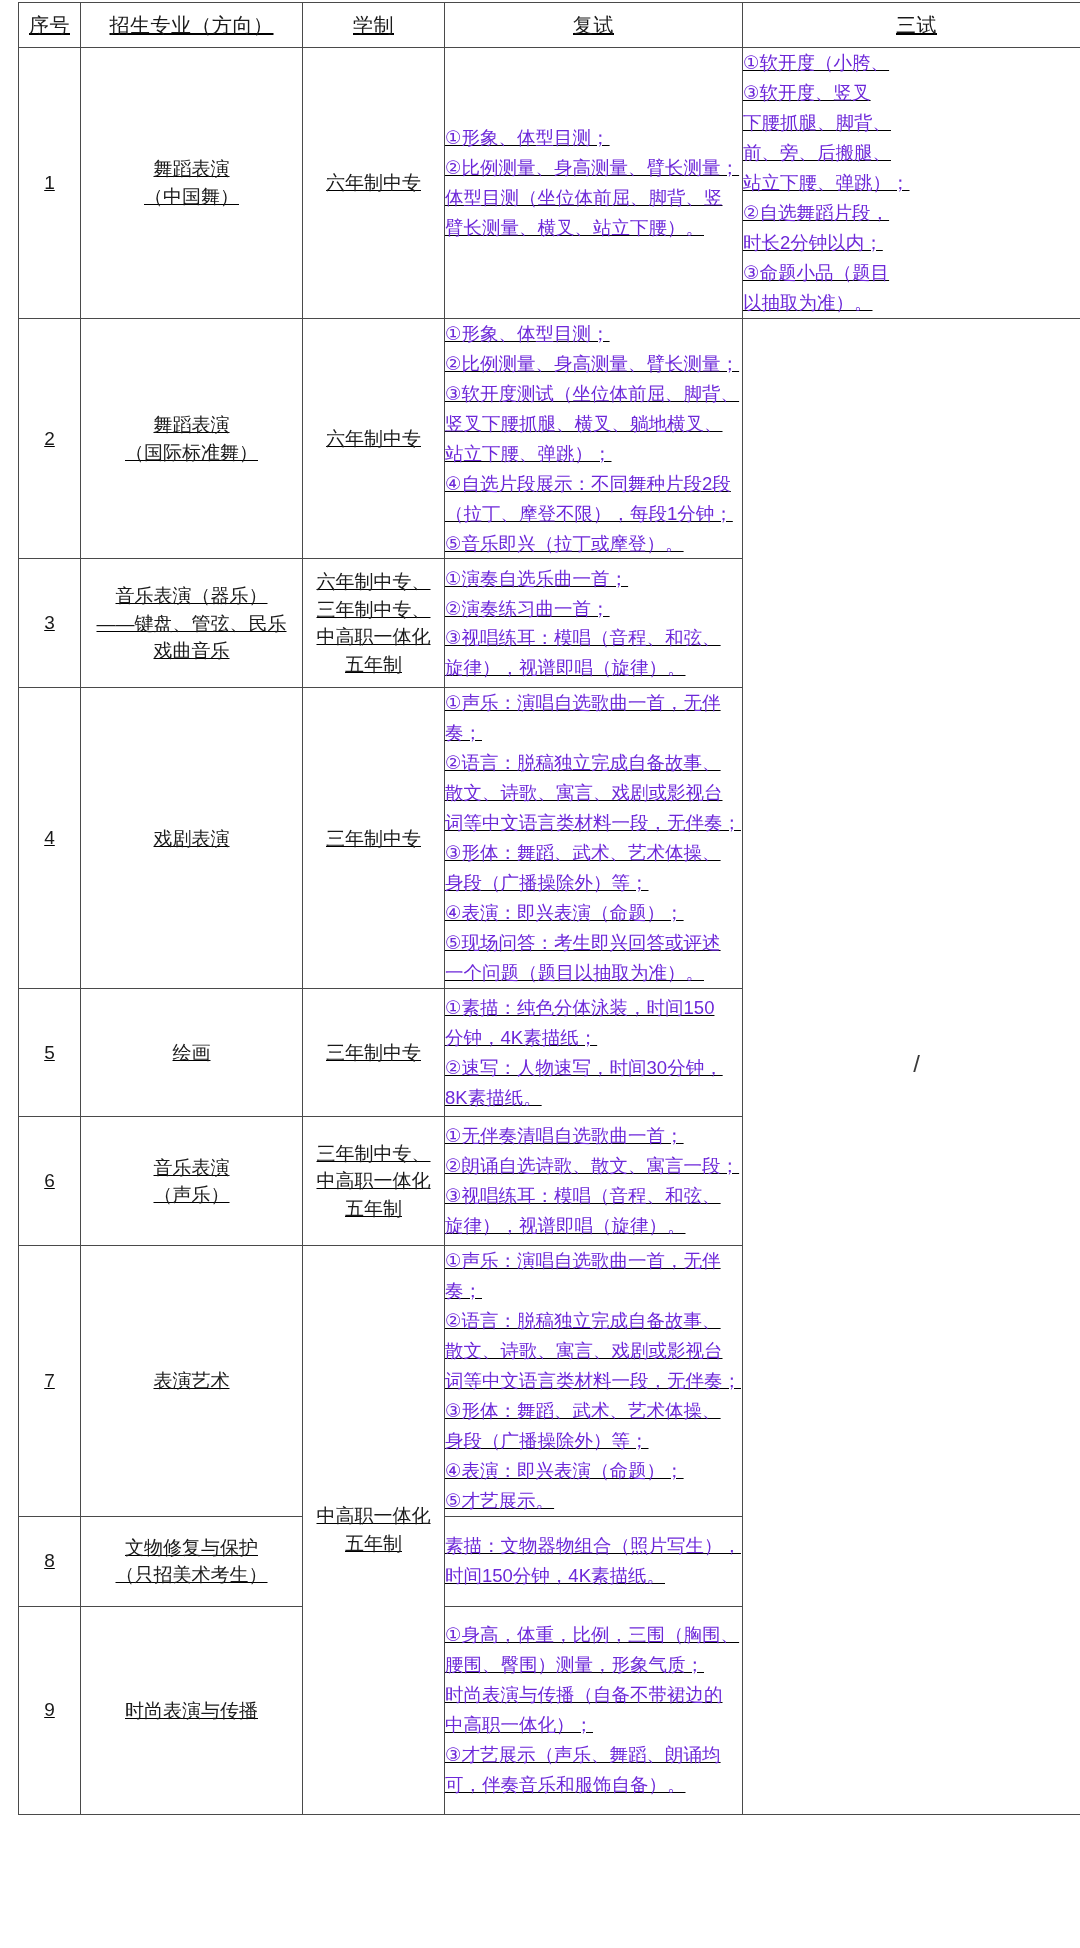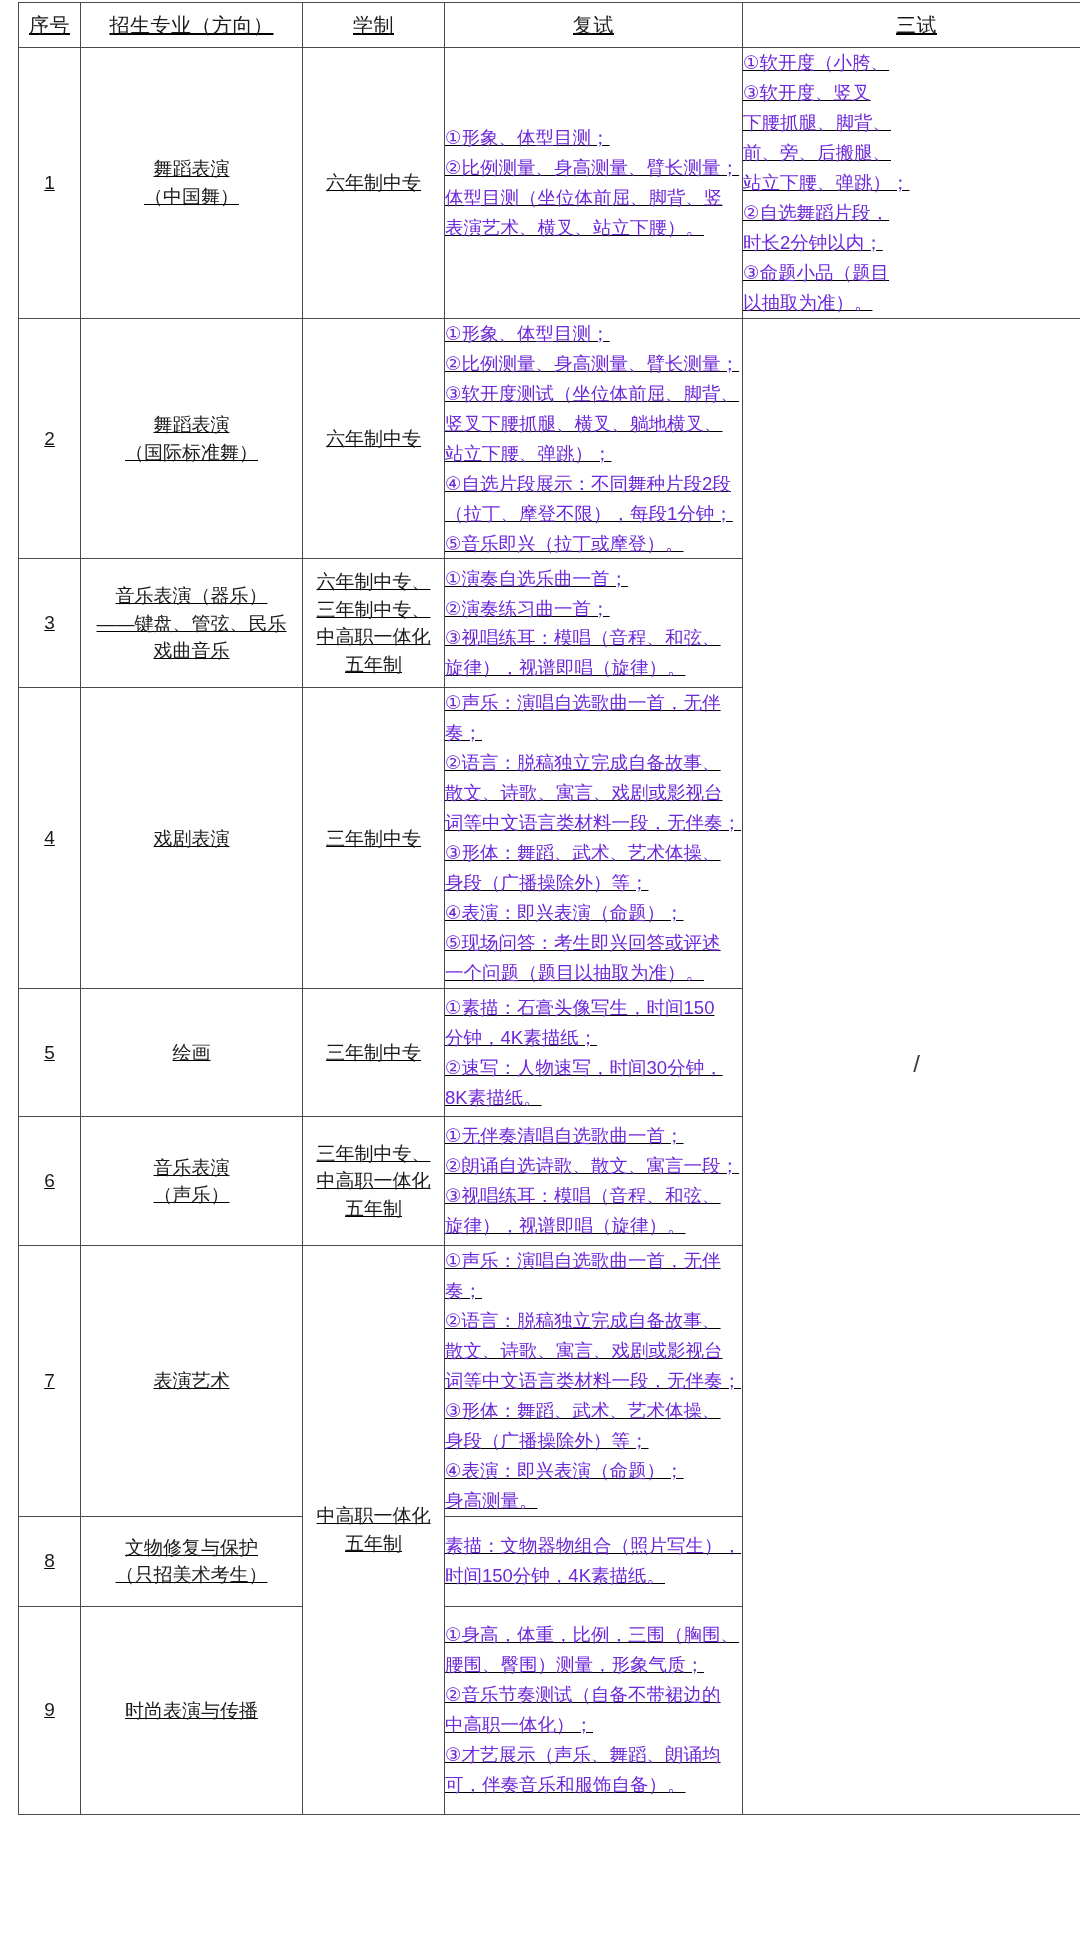--- a/index.html
+++ b/index.html
@@ -113,21 +113,21 @@
             <span class="ln">舞蹈表演</span>
             <span class="ln">（中国舞）</span>
           </td>
         <td class="cell-center">
             <span class="ln">六年制中专</span>
           </td>
         <td class="cell-text">
             <span class="ln">①形象、体型目测；</span>
             <span class="ln">②比例测量、身高测量、臂长测量；</span>
             <span class="ln">体型目测（坐位体前屈、脚背、竖</span>
-            <span class="ln">表演艺术、横叉、站立下腰）。</span>
+            <span class="ln">臂长测量、横叉、站立下腰）。</span>
           </td>
         <td class="cell-text" style="vertical-align:middle;">
             <span class="ln">①软开度（小胯、</span>
             <span class="ln">③软开度、竖叉</span>
             <span class="ln">下腰抓腿、脚背、</span>
             <span class="ln">前、旁、后搬腿、</span>
             <span class="ln">站立下腰、弹跳）；</span>
             <span class="ln">②自选舞蹈片段，</span>
             <span class="ln">时长2分钟以内；</span>
             <span class="ln">③命题小品（题目</span>
@@ -203,21 +203,21 @@
 
       <tr style="height:128px;">
         <td class="cell-no">5</td>
         <td class="cell-center">
             <span class="ln">绘画</span>
           </td>
         <td class="cell-center">
             <span class="ln">三年制中专</span>
           </td>
         <td class="cell-text">
-            <span class="ln">①素描：石膏头像写生，时间150</span>
+            <span class="ln">①素描：纯色分体泳装，时间150</span>
             <span class="ln">分钟，4K素描纸；</span>
             <span class="ln">②速写：人物速写，时间30分钟，</span>
             <span class="ln">8K素描纸。</span>
           </td>
       </tr>
 
       <tr style="height:129px;">
         <td class="cell-no">6</td>
         <td class="cell-center">
             <span class="ln">音乐表演</span>
@@ -246,21 +246,21 @@
             <span class="ln">五年制</span>
           </td>
         <td class="cell-text">
             <span class="ln">①声乐：演唱自选歌曲一首，无伴奏；</span>
             <span class="ln">②语言：脱稿独立完成自备故事、</span>
             <span class="ln">散文、诗歌、寓言、戏剧或影视台</span>
             <span class="ln">词等中文语言类材料一段，无伴奏；</span>
             <span class="ln">③形体：舞蹈、武术、艺术体操、</span>
             <span class="ln">身段（广播操除外）等；</span>
             <span class="ln">④表演：即兴表演（命题）；</span>
-            <span class="ln">身高测量。</span>
+            <span class="ln">⑤才艺展示。</span>
           </td>
       </tr>
 
       <tr style="height:90px;">
         <td class="cell-no">8</td>
         <td class="cell-center">
             <span class="ln">文物修复与保护</span>
             <span class="ln">（只招美术考生）</span>
           </td>
         <td class="cell-text">
@@ -270,21 +270,21 @@
       </tr>
 
       <tr style="height:208px;">
         <td class="cell-no">9</td>
         <td class="cell-center">
             <span class="ln">时尚表演与传播</span>
           </td>
         <td class="cell-text">
             <span class="ln">①身高，体重，比例，三围（胸围、</span>
             <span class="ln">腰围、臀围）测量，形象气质；</span>
-            <span class="ln">②音乐节奏测试（自备不带裙边的</span>
+            <span class="ln">时尚表演与传播（自备不带裙边的</span>
             <span class="ln">中高职一体化）；</span>
             <span class="ln">③才艺展示（声乐、舞蹈、朗诵均</span>
             <span class="ln">可，伴奏音乐和服饰自备）。</span>
           </td>
       </tr>
     </tbody>
   </table>
 </div>
 
 </body></html>

